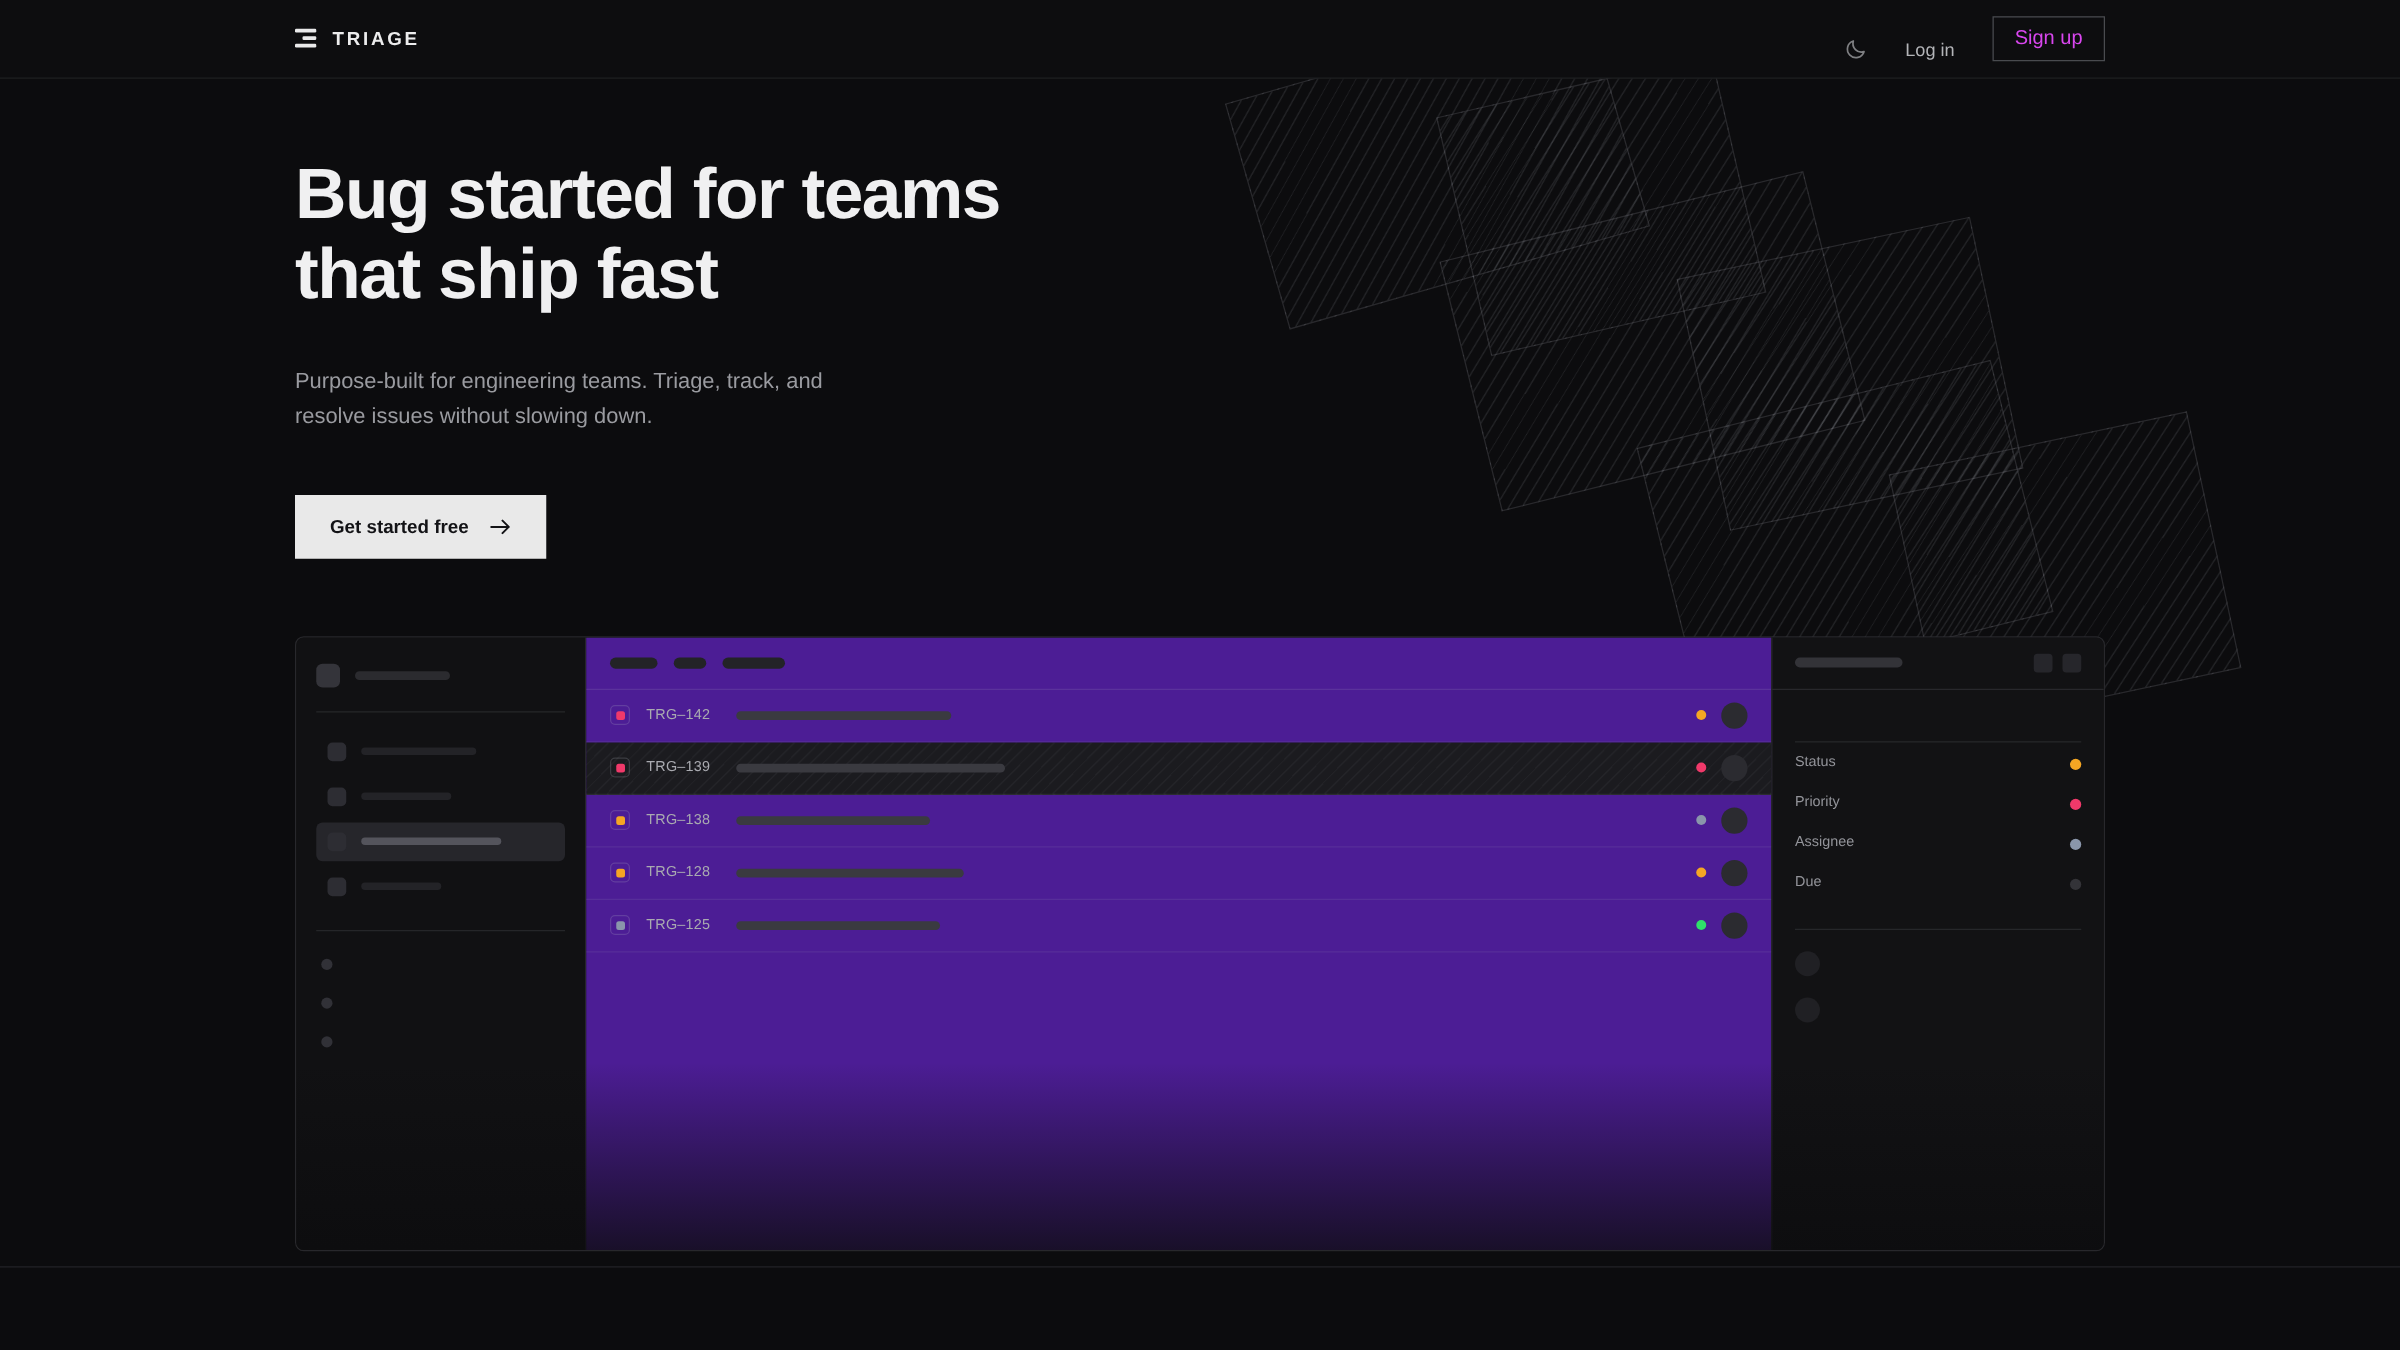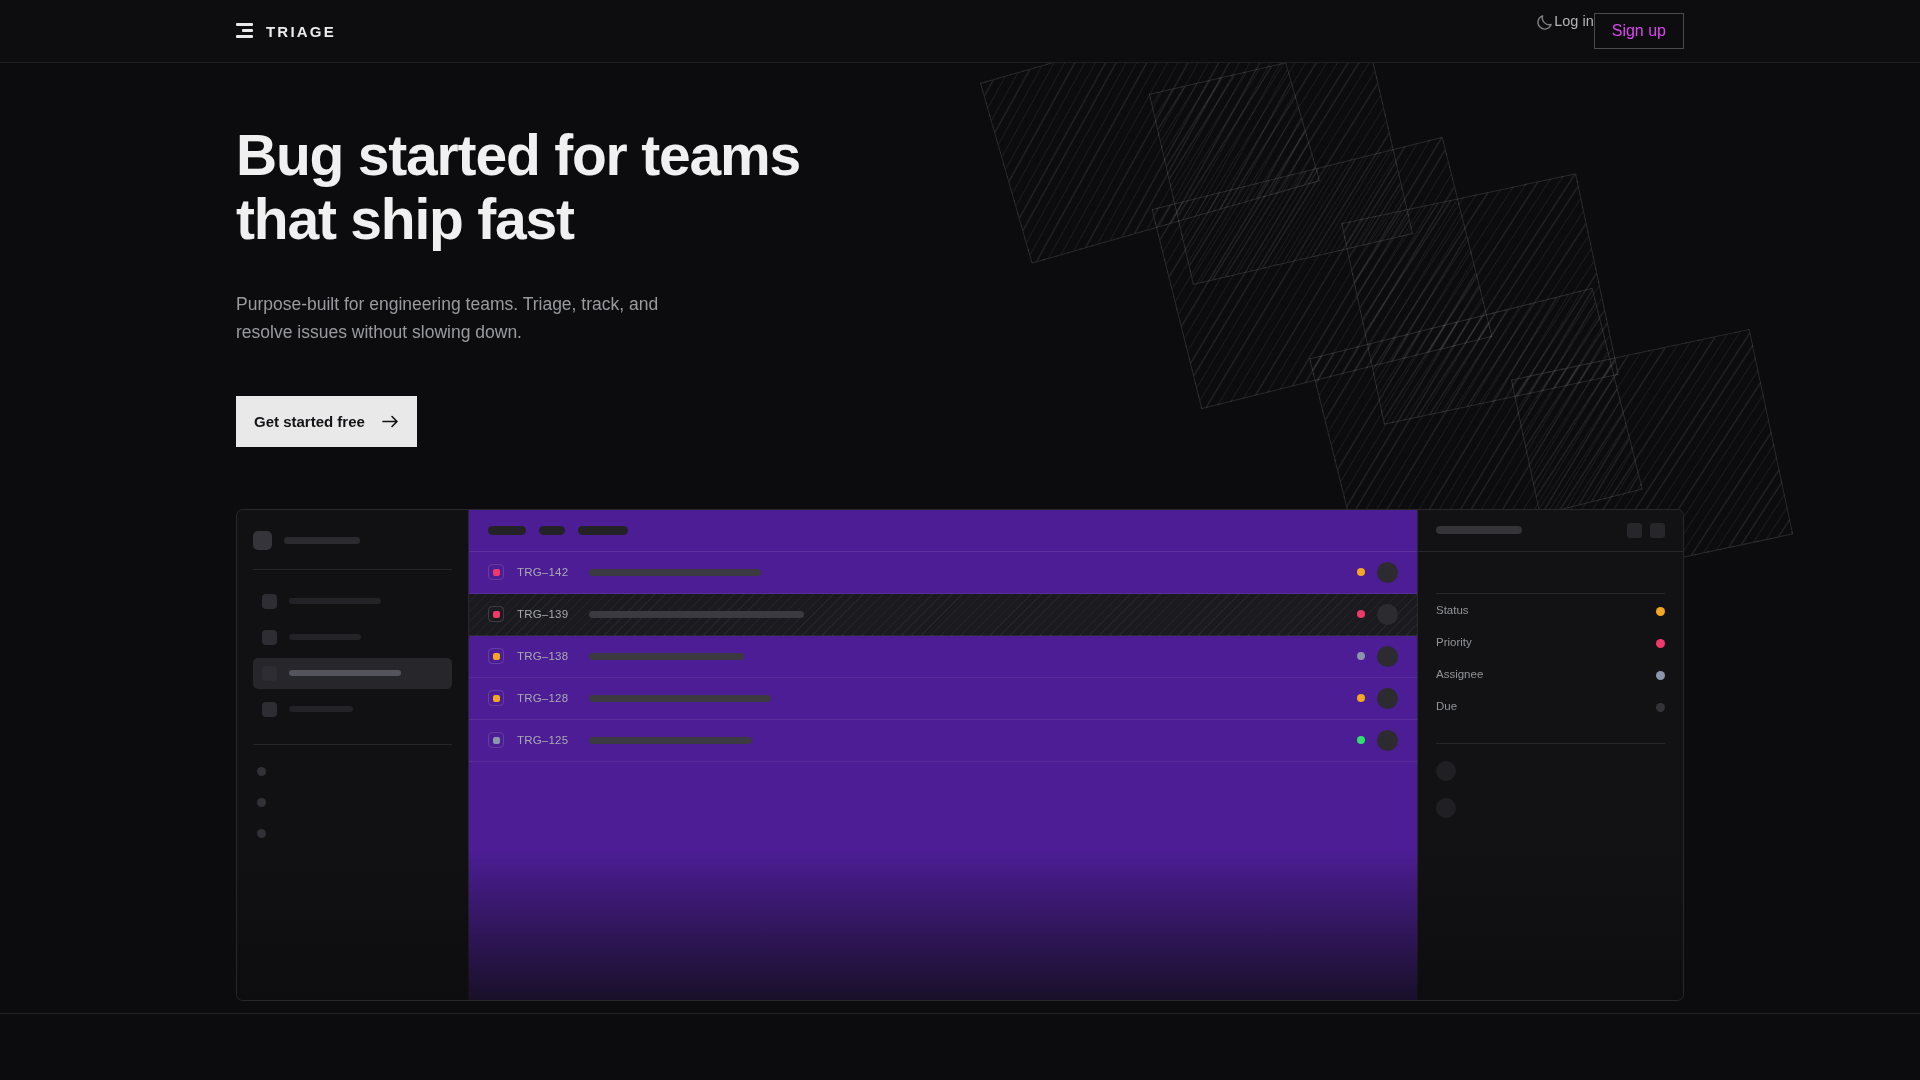--- a/index.html
+++ b/index.html
@@ -65,21 +65,22 @@
   .logo-mark i:nth-child(3) { width: 17px; }
   .brand-name {
     font-size: 15px;
     font-weight: 700;
     letter-spacing: 2.2px;
     color: #ececed;
   }
   .nav-right {
     margin-left: auto;
     display: flex;
-    align-items: flex-start;
+    align-items: flex-end;
+    gap: 30px;
   }
   .moon-icon { width: 19px; height: 19px; display: block; opacity: .62; cursor: pointer; }
   .nav-link {
     font-size: 14.5px;
     color: #b3b4b8;
     text-decoration: none;
     cursor: pointer;
   }
   .btn-outline {
     font-size: 16px;
@@ -116,21 +117,21 @@
     margin-top: 49px;
     display: inline-flex;
     align-items: center;
     gap: 17px;
     background: #e9e9e9;
     color: #131316;
     border: none;
     font-family: inherit;
     font-size: 15px;
     font-weight: 700;
-    padding: 17px 18px;
+    padding: 17px 28px;
     cursor: pointer;
   }
   .cta svg { display: block; }
 
   
   .mock {
     position: relative;
     z-index: 3;
     margin: 62px 236px 0 236px;
     height: 492px;

